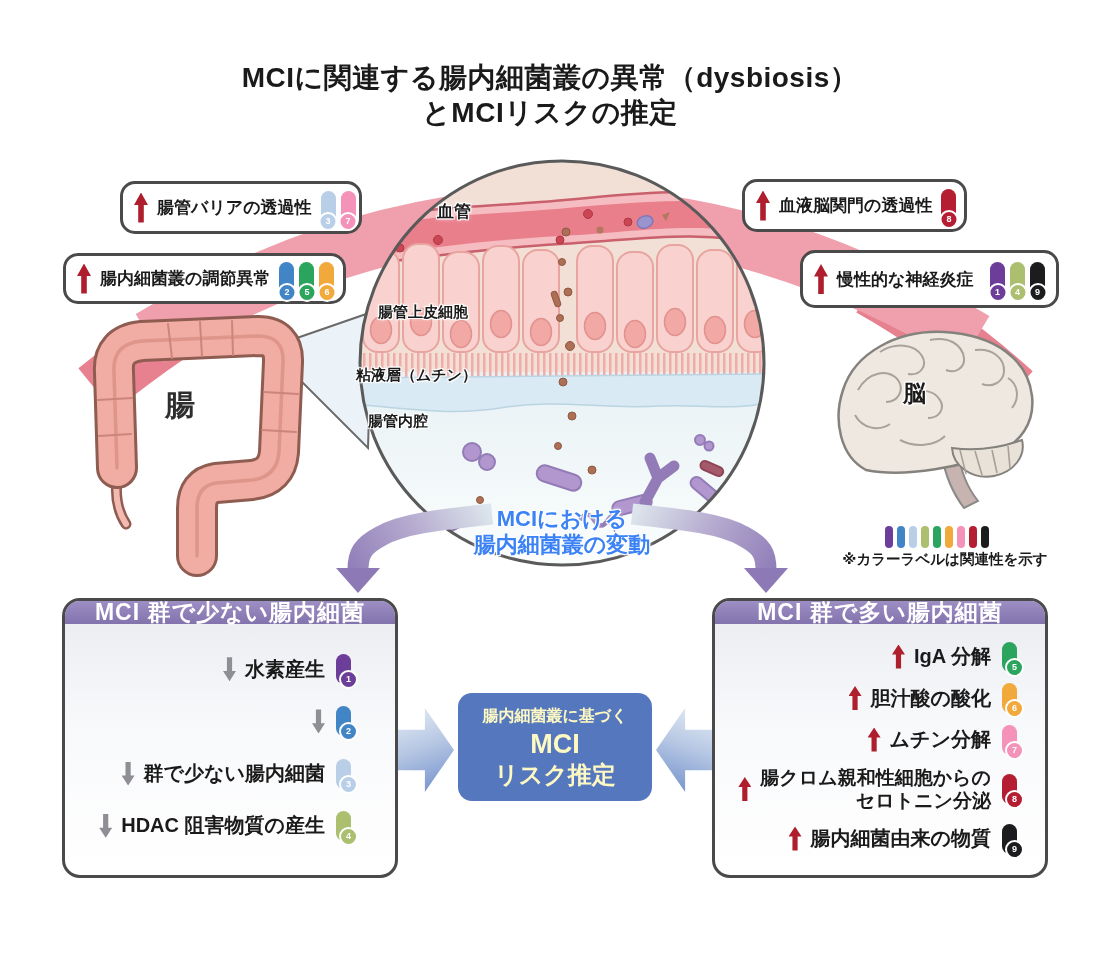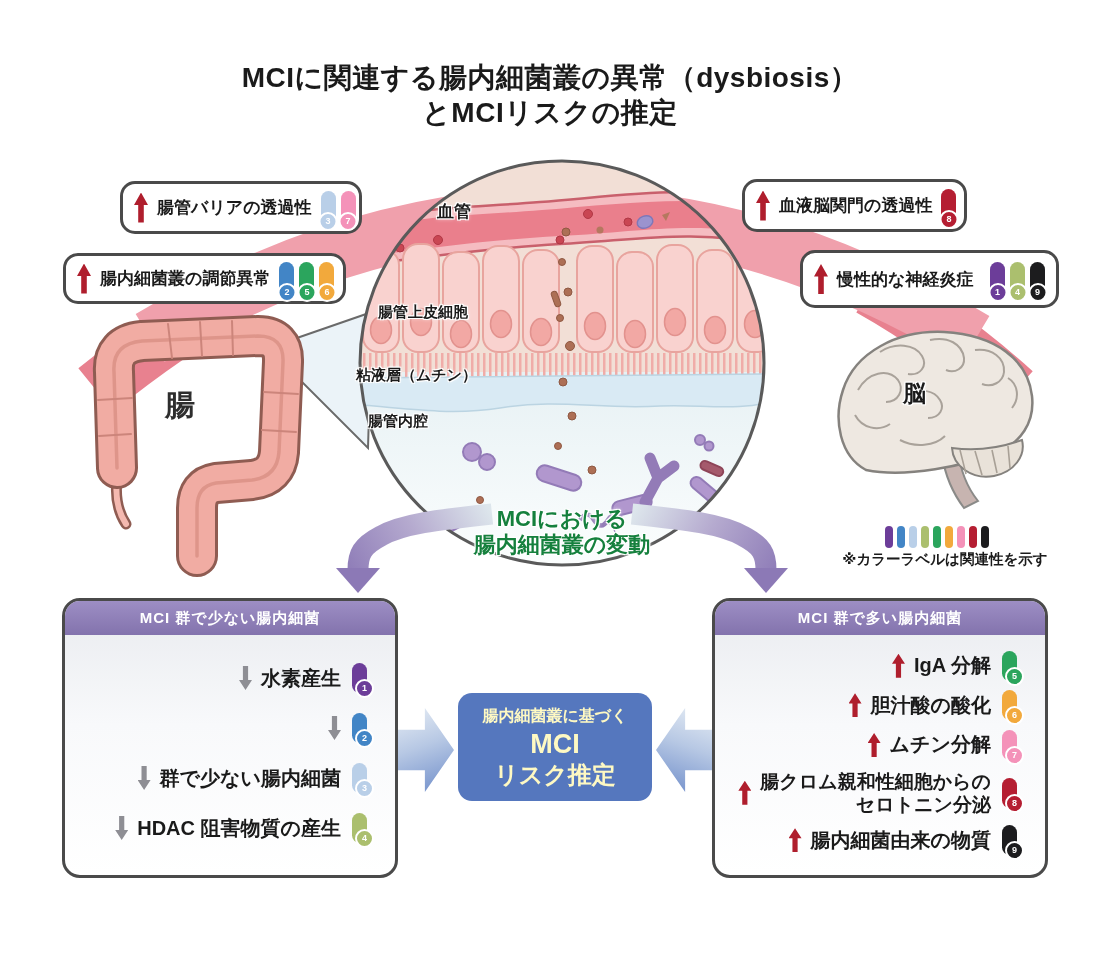--- a/index.html
+++ b/index.html
@@ -18,37 +18,37 @@
   .pill{width:15px;height:34px;border-radius:9px;position:relative;}
   .badge{position:absolute;bottom:-6px;left:50%;transform:translateX(-50%);width:15px;height:15px;border-radius:50%;
          border:2px solid #fff;color:#fff;font-size:9px;font-weight:800;display:flex;align-items:center;justify-content:center;line-height:1;}
   .arr-up{clip-path:polygon(50% 0%,100% 42%,70% 42%,70% 100%,30% 100%,30% 42%,0% 42%);}
   .arr-down{clip-path:polygon(50% 100%,100% 58%,70% 58%,70% 0%,30% 0%,30% 58%,0% 58%);}
   .arr-red{background:#AF1E2D;}
   .arr-gray{background:#8E8E94;}
   .co-arrow{width:14px;height:30px;flex:0 0 auto;}
   
   .clabel{font-size:16px;font-weight:700;white-space:nowrap;}
-  .caption{left:432px;top:506px;width:260px;text-align:center;font-size:22px;line-height:26px;font-weight:800;color:#15803d;}
+  .caption{left:432px;top:506px;width:260px;text-align:center;font-size:22px;line-height:26px;font-weight:800;color:#3b82f6;}
   
   .gut-l{left:165px;top:385px;font-size:30px;font-weight:700;color:#2e2e2e;}
   .brain-l{left:903px;top:378px;font-size:23px;font-weight:700;}
   
   .cog{left:801px;top:443px;width:127px;height:37px;background:#CE2127;border-radius:9px;display:flex;
        align-items:center;justify-content:center;gap:5px;color:#fff;font-size:21px;font-weight:800;}
   .cog .aw{width:13px;height:21px;background:#fff;}
   
   .legend-bars{left:885px;top:526px;display:flex;gap:4px;}
   .legend-bars span{width:8px;height:22px;border-radius:4px;}
   .legend-note{left:840px;top:550px;width:210px;text-align:center;font-size:14.5px;font-weight:700;}
   
   .bigbox{border:3px solid #4a4a4a;border-radius:18px;box-sizing:border-box;overflow:hidden;
           background:linear-gradient(180deg,#E9EBEF 0%,#F8F9FB 45%,#ffffff 100%);display:flex;flex-direction:column;}
-  .bigbox .hdr{height:34px;flex:0 0 auto;background:linear-gradient(180deg,#9D8EC4,#8373AD);color:#fff;
-          font-size:15px;font-weight:800;display:flex;align-items:center;justify-content:center;letter-spacing:1px;}
+  .bigbox .hdr{height:23px;flex:0 0 auto;background:linear-gradient(180deg,#9D8EC4,#8373AD);color:#fff;
+          font-size:23px;font-weight:800;display:flex;align-items:center;justify-content:center;letter-spacing:1px;}
   .rows{flex:1;display:flex;flex-direction:column;justify-content:space-evenly;box-sizing:border-box;}
   .row{display:flex;align-items:center;justify-content:flex-end;gap:9px;}
   .row .lbl{font-size:20px;font-weight:700;white-space:nowrap;}
   .row .lbl2{font-size:19px;font-weight:700;white-space:nowrap;text-align:right;line-height:23px;}
   .row .it-arrow{width:13px;height:24px;flex:0 0 auto;}
   .bpill{width:15px;height:30px;border-radius:8px;position:relative;flex:0 0 auto;margin-left:2px;}
   .bpill .badge{left:auto;right:-7px;transform:none;bottom:-5px;}
   
   .risk{left:458px;top:693px;width:194px;height:108px;background:#5577BE;border-radius:14px;color:#fef9c3;
         display:flex;flex-direction:column;align-items:center;justify-content:center;gap:2px;}
@@ -308,21 +308,21 @@
     <span style="background: rgb(43, 165, 93);"></span>
     <span style="background: rgb(242, 169, 60);"></span>
     <span style="background: rgb(244, 146, 185);"></span>
     <span style="background: rgb(181, 30, 50);"></span>
     <span style="background: rgb(28, 28, 30);"></span>
   </div>
   <div class="abs legend-note">※カラーラベルは関連性を示す</div>
 
   <div class="abs bigbox" style="left:62px;top:598px;width:336px;height:280px;">
     <div class="hdr">MCI 群で少ない腸内細菌</div>
-    <div class="rows" style="padding:8px 28px 12px 10px;">
+    <div class="rows" style="padding:8px 44px 12px 10px;">
       <div class="row">
         <span class="it-arrow arr-down arr-gray"></span>
         <span class="lbl">水素産生</span>
         <span class="bpill" style="background: rgb(108, 61, 153);">
           <span class="badge" style="background: rgb(108, 61, 153);">1</span>
           </span>
       </div>
       <div class="row">
         <span class="it-arrow arr-down arr-gray"></span>
         <span class="bpill" style="background: rgb(66, 133, 198);">

